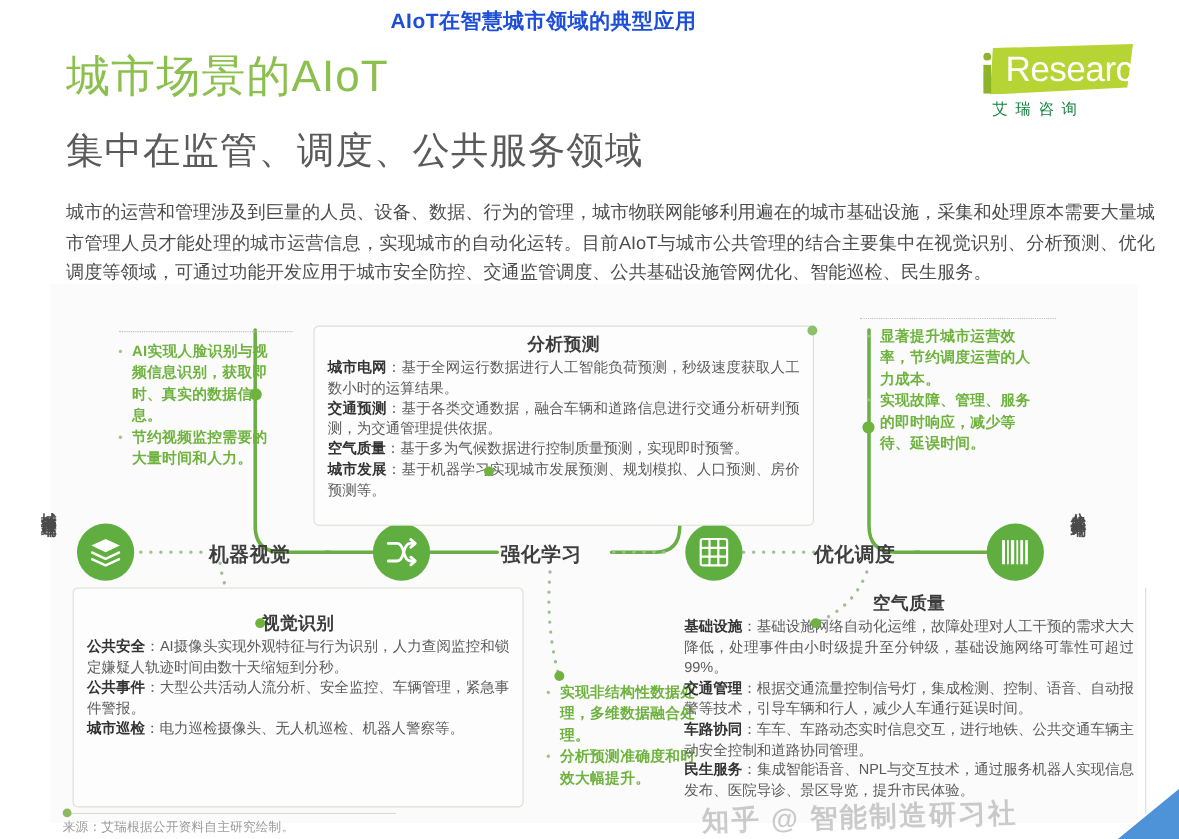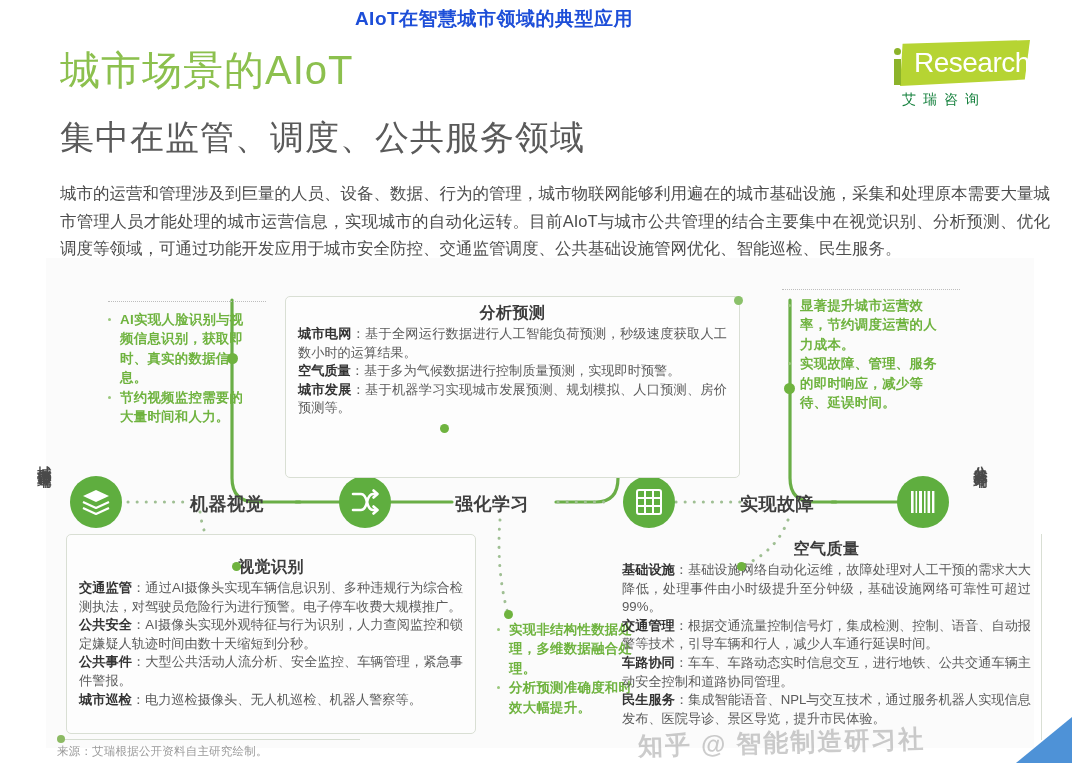--- a/index.html
+++ b/index.html
@@ -33,21 +33,21 @@
   }
   .logo-i-dot{
     position:absolute;left:10px;top:8px;width:7px;height:7px;border-radius:50%;
     background:#8cb32a;
   }
   .logo-i-stem{
     position:absolute;left:10px;top:19px;width:7px;height:26px;background:#8cb32a;
   }
   .logo-word{
     position:absolute;left:30px;top:7px;
-    font-size:28px;line-height:32px;color:#ffffff;font-weight:400;
+    font-size:32px;line-height:32px;color:#ffffff;font-weight:400;
     letter-spacing:-0.5px;
   }
   .logo-cn{
     position:absolute;left:18px;top:50px;width:126px;
     font-size:14px;line-height:18px;color:#15803d;letter-spacing:7px;
     text-align:left;
   }
 
   
   .intro{
@@ -250,21 +250,21 @@
           <rect x="15" y="2" width="1.6" height="22"></rect>
           <rect x="18.5" y="2" width="2.6" height="22"></rect>
           <rect x="23" y="2" width="2.4" height="22"></rect>
         </g>
       </svg>
     </span>
   </div>
 
   <div class="node-lbl" style="left:190px;top:492px;">机器视觉</div>
   <div class="node-lbl" style="left:455px;top:492px;">强化学习</div>
-  <div class="node-lbl" style="left:740px;top:492px;">实现故障</div>
+  <div class="node-lbl" style="left:740px;top:492px;">优化调度</div>
 
   <div class="dotrule" style="left:108px;top:301px;width:158px;"></div>
   <div class="green-list" style="left:104px;top:310px;width:152px;">
     <ul>
       <li>AI实现人脸识别与视频信息识别，获取即时、真实的数据信息。</li>
       <li>节约视频监控需要的大量时间和人力。</li>
     </ul>
   </div>
 
   <div class="green-list" style="left:493px;top:620px;width:140px;">
@@ -281,32 +281,32 @@
       <li>实现故障、管理、服务的即时响应，减少等待、延误时间。</li>
     </ul>
   </div>
 
   <div class="box box-bordered" style="left:285px;top:296px;width:455px;height:182px;padding:6px 12px 0 12px;box-sizing:border-box;">
     <div class="bx-title">分析预测</div>
     <div class="bx-line">
       <b>城市电网</b>：<span>基于全网运行数据进行人工智能负荷预测，秒级速度获取人工数小时的运算结果。</span>
     </div>
     <div class="bx-line">
+      <b>交通预测</b>：<span>基于各类交通数据，融合车辆和道路信息进行交通分析研判预测，为交通管理提供依据。</span>
+    </div>
+    <div class="bx-line">
       <b>空气质量</b>：<span>基于多为气候数据进行控制质量预测，实现即时预警。</span>
     </div>
     <div class="bx-line">
       <b>城市发展</b>：<span>基于机器学习实现城市发展预测、规划模拟、人口预测、房价预测等。</span>
     </div>
   </div>
 
   <div class="box box-bordered" style="left:66px;top:534px;width:410px;height:200px;padding:22px 12px 0 12px;box-sizing:border-box;">
     <div class="bx-title">视觉识别</div>
-    <div class="bx-line">
-      <b>交通监管</b>：<span>通过AI摄像头实现车辆信息识别、多种违规行为综合检测执法，对驾驶员危险行为进行预警。电子停车收费大规模推广。</span>
-    </div>
     <div class="bx-line">
       <b>公共安全</b>：<span>AI摄像头实现外观特征与行为识别，人力查阅监控和锁定嫌疑人轨迹时间由数十天缩短到分秒。</span>
     </div>
     <div class="bx-line">
       <b>公共事件</b>：<span>大型公共活动人流分析、安全监控、车辆管理，紧急事件警报。</span>
     </div>
     <div class="bx-line">
       <b>城市巡检</b>：<span>电力巡检摄像头、无人机巡检、机器人警察等。</span>
     </div>
   </div>

